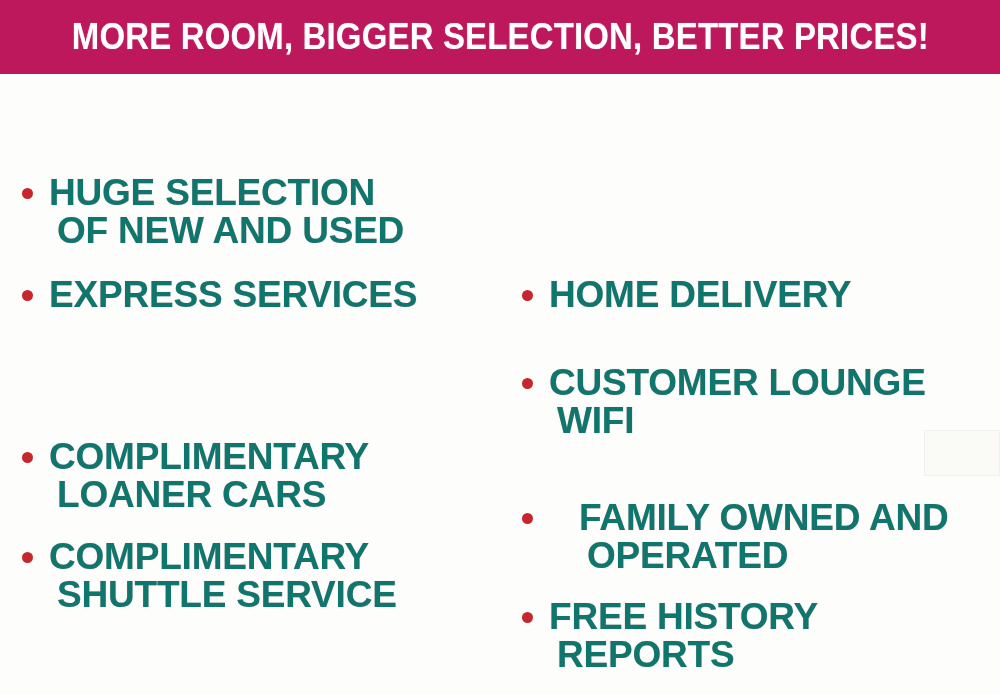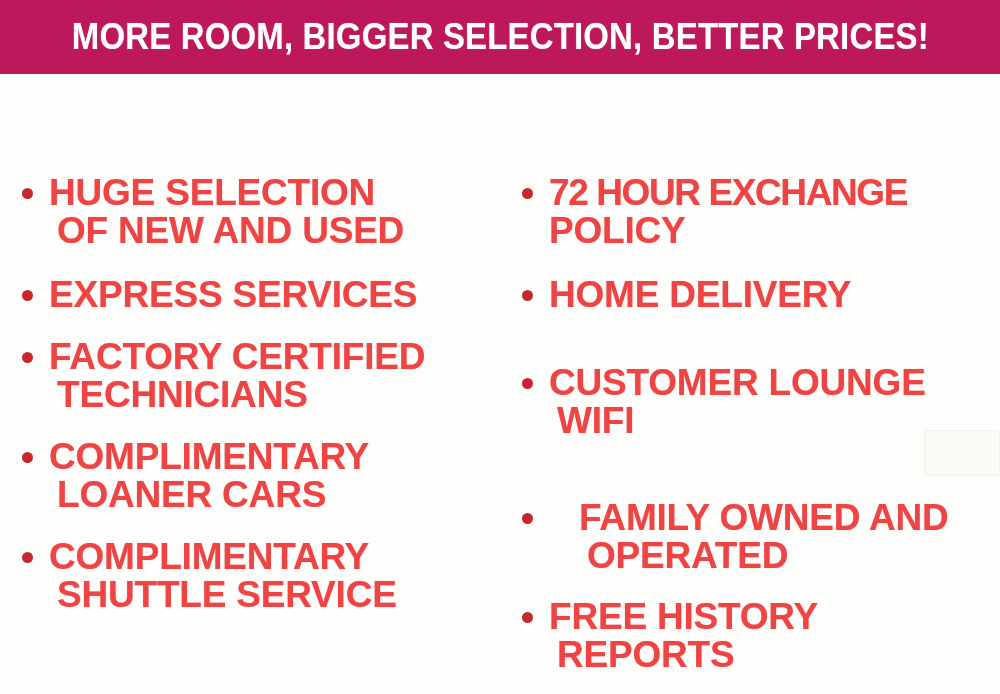--- a/index.html
+++ b/index.html
@@ -101,21 +101,21 @@
     width: 11px;
     height: 11px;
     border-radius: 50%;
     background: #c9252c;
     margin-top: 14px;
     margin-right: 16px;
   }
 
   .bullet-text {
     flex: 1 1 auto;
-    color: #ef4444;
+    color: #0f766e;
     font-family: "Liberation Sans", sans-serif;
     font-weight: bold;
     font-size: 37px;
     line-height: 38px;
     letter-spacing: -0.2px;
     text-transform: uppercase;
     text-shadow: 0 0 1px rgba(201,37,44,0.35);
   }
   .bullet-text .l2 {
     display: block;
@@ -159,27 +159,20 @@
         </span>
       </div>
 
       <div class="bullet-item" style="top:116px;">
         <span class="dot"></span>
         <span class="bullet-text">
           <span class="l1">EXPRESS SERVICES</span>
         </span>
       </div>
 
-      <div class="bullet-item" style="top:178px;">
-        <span class="dot"></span>
-        <span class="bullet-text">
-          <span class="l1">FACTORY CERTIFIED</span>
-          <span class="l2">TECHNICIANS</span>
-        </span>
-      </div>
 
       <div class="bullet-item" style="top:278px;">
         <span class="dot"></span>
         <span class="bullet-text">
           <span class="l1">COMPLIMENTARY</span>
           <span class="l2">LOANER CARS</span>
         </span>
       </div>
 
       <div class="bullet-item" style="top:378px;">
@@ -187,27 +180,20 @@
         <span class="bullet-text">
           <span class="l1">COMPLIMENTARY</span>
           <span class="l2">SHUTTLE SERVICE</span>
         </span>
       </div>
 
     </div>
 
     <div class="col col-right">
 
-      <div class="bullet-item tight" style="top:14px;">
-        <span class="dot"></span>
-        <span class="bullet-text">
-          <span class="l1">72 HOUR EXCHANGE</span>
-          <span class="l2">POLICY</span>
-        </span>
-      </div>
 
       <div class="bullet-item" style="top:116px;">
         <span class="dot"></span>
         <span class="bullet-text">
           <span class="l1">HOME DELIVERY</span>
         </span>
       </div>
 
       <div class="bullet-item" style="top:178px;margin-top:26px;">
         <span class="dot"></span>

